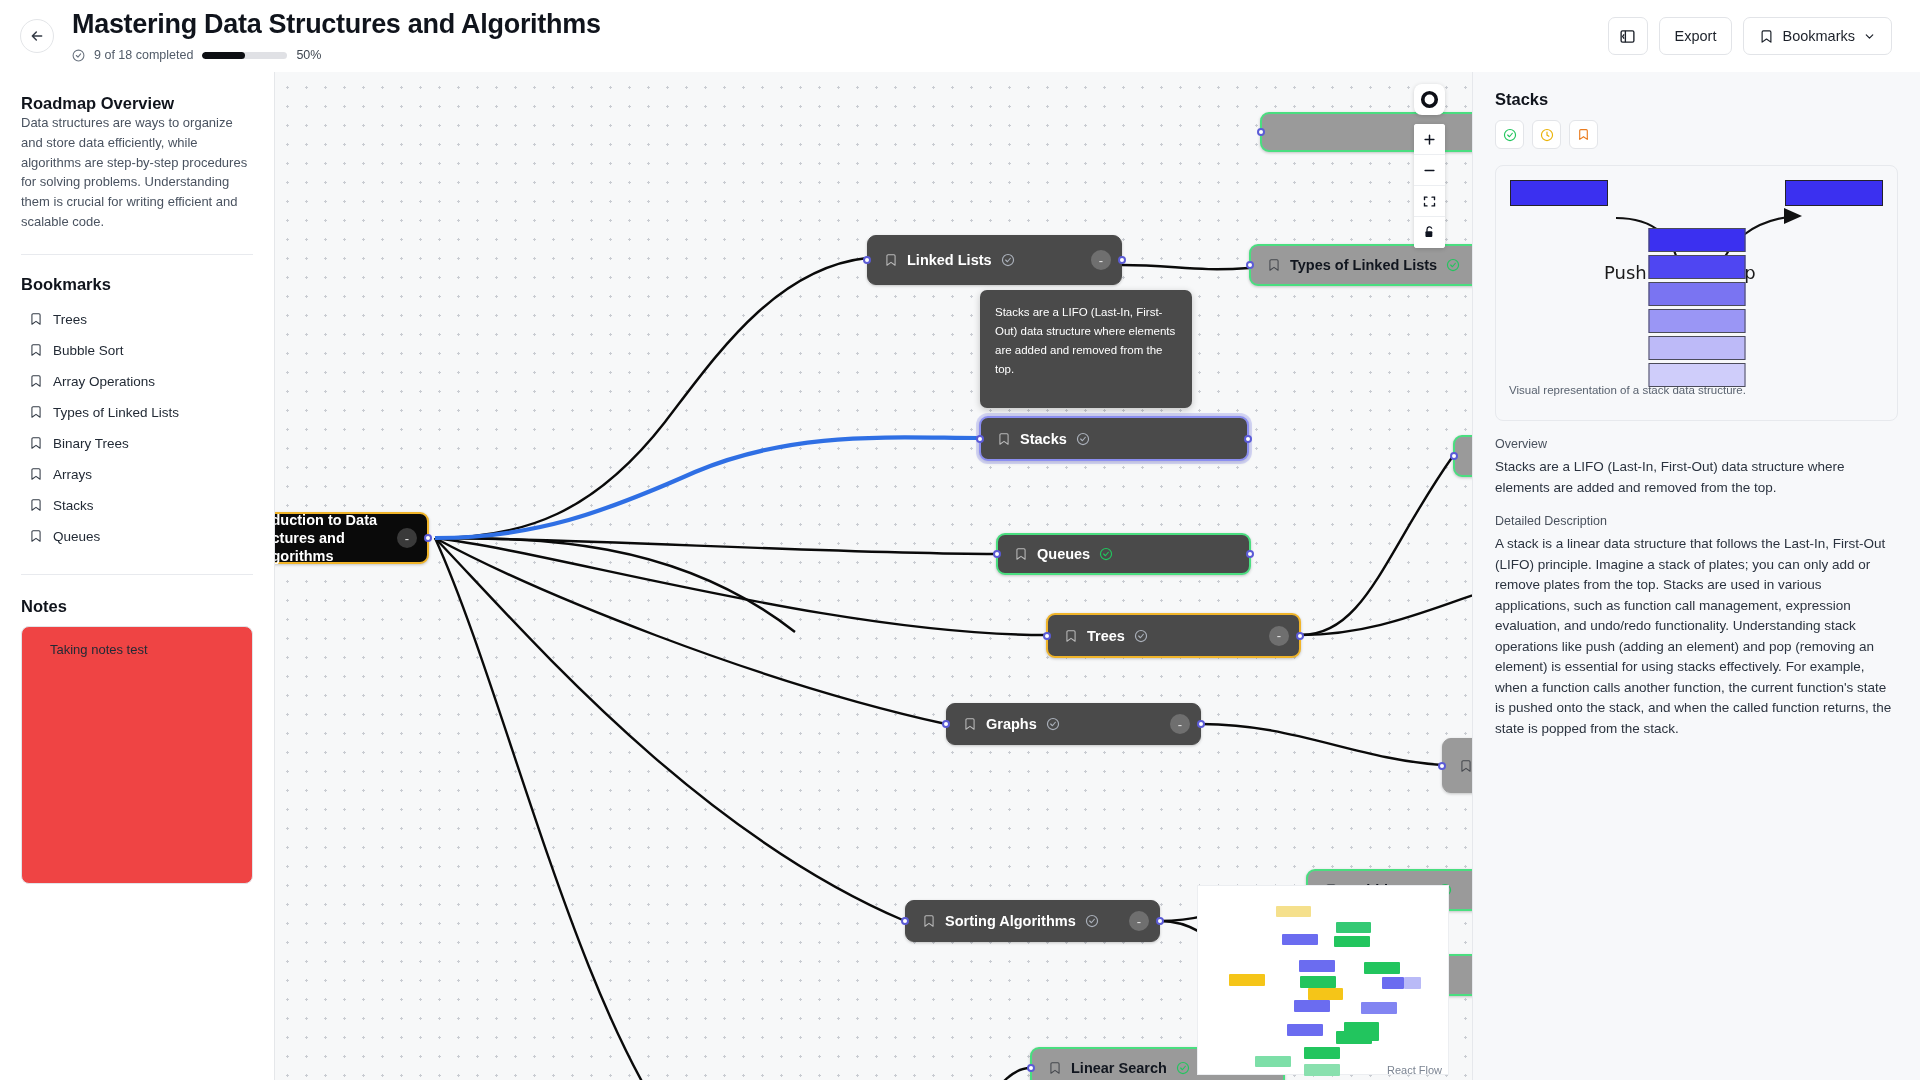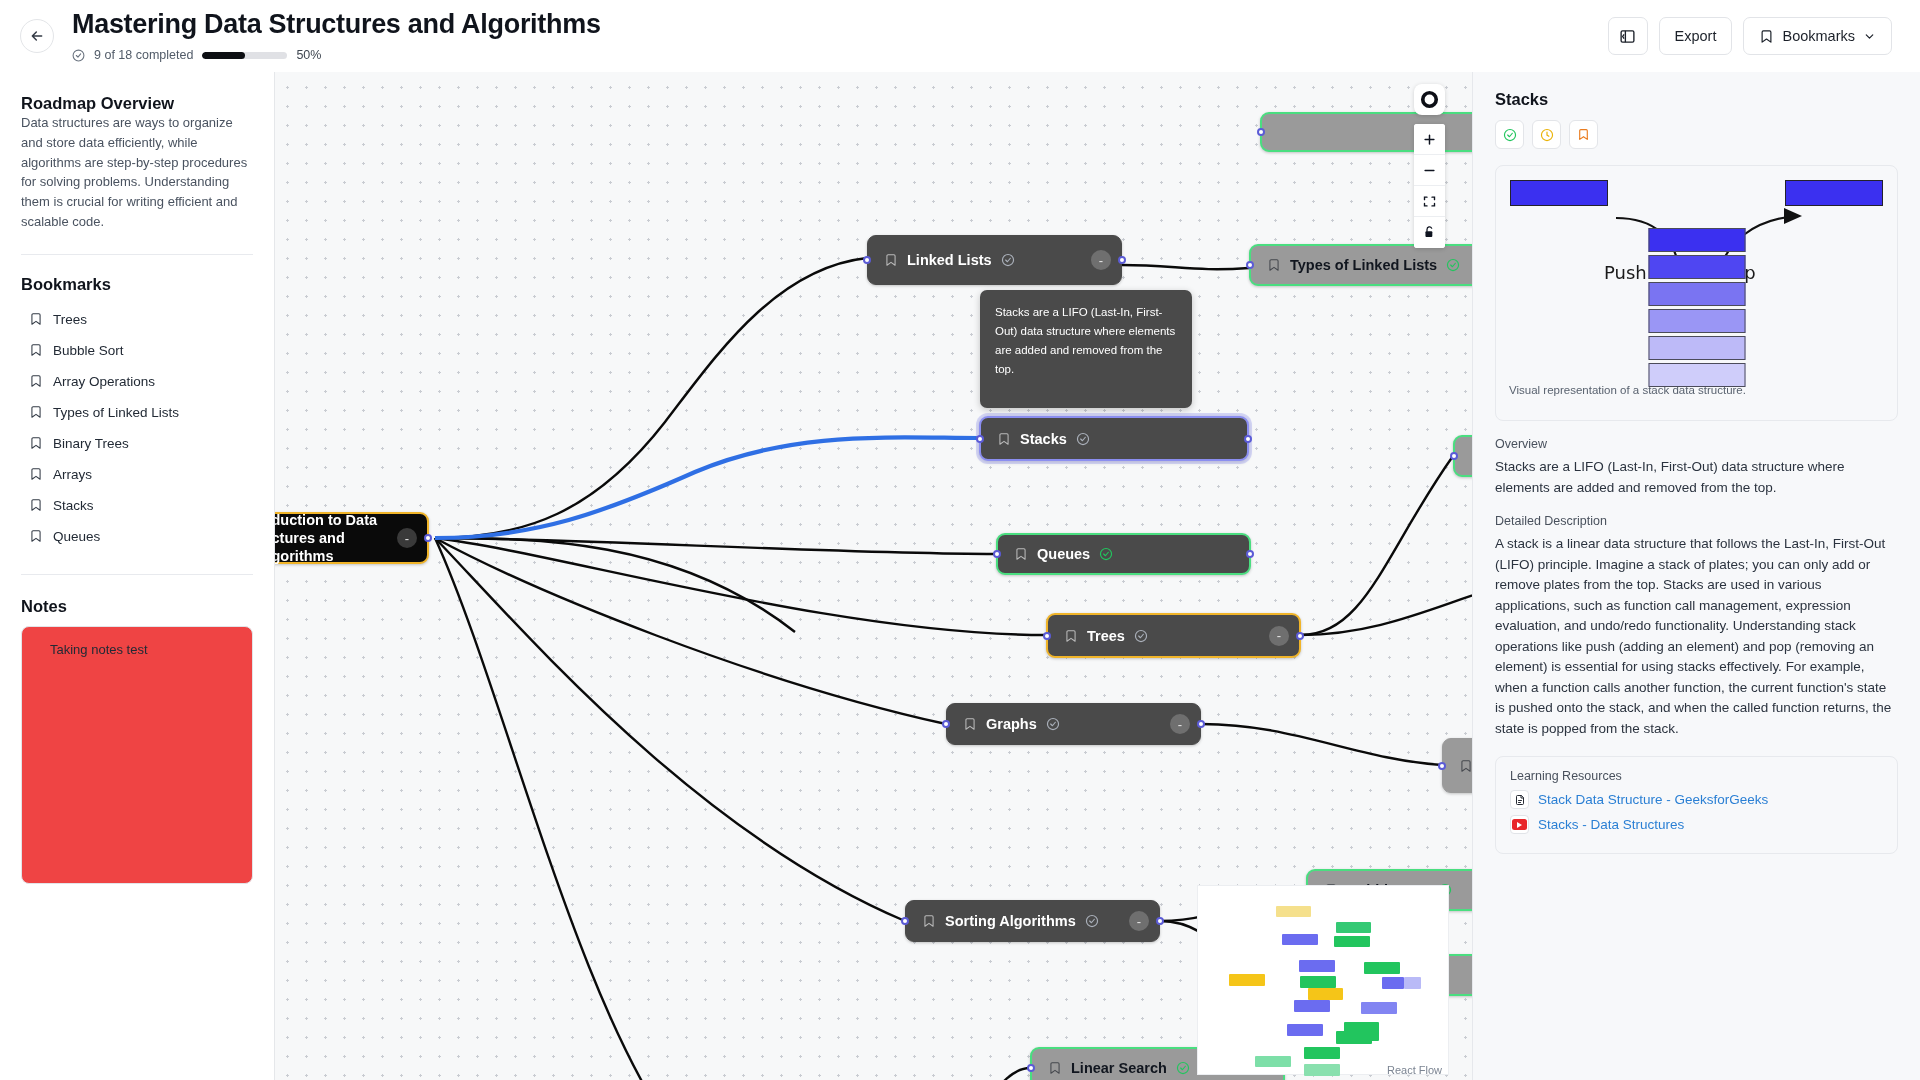--- a/index.html
+++ b/index.html
@@ -648,37 +648,15 @@
             </div>
         </div>
         <div class="img-cap">Visual representation of a stack data structure.</div>
       </div>
 
       <div class="sec-h">Overview</div>
       <div class="sec-p">Stacks are a LIFO (Last-In, First-Out) data structure where elements are added and removed from the top.</div>
       <div class="sec-h">Detailed Description</div>
       <div class="sec-p">A stack is a linear data structure that follows the Last-In, First-Out (LIFO) principle. Imagine a stack of plates; you can only add or remove plates from the top. Stacks are used in various applications, such as function call management, expression evaluation, and undo/redo functionality. Understanding stack operations like push (adding an element) and pop (removing an element) is essential for using stacks effectively. For example, when a function calls another function, the current function's state is pushed onto the stack, and when the called function returns, the state is popped from the stack.</div>
 
-      <div class="res-card">
-        <div class="res-h">Learning Resources</div>
-        <div id="res-list">
-            <div class="res-item">
-              <span class="res-ic">
-                <svg width="12" height="12" viewBox="0 0 24 24" fill="none" stroke="#1b2029" stroke-width="1.9" stroke-linecap="round" stroke-linejoin="round">
-                  <path d="M14 3H7a2 2 0 0 0-2 2v14a2 2 0 0 0 2 2h10a2 2 0 0 0 2-2V8z"></path>
-                  <path d="M14 3v5h5M9 13h6M9 17h4"></path>
-                </svg>
-              </span>
-              <a>Stack Data Structure - GeeksforGeeks</a>
-            </div>
-            <div class="res-item">
-              <span class="res-ic">
-                <span style="display:block;width:15px;height:11px;background:#e8262a;border-radius:2.5px;position:relative;">
-                  <span style="position:absolute;left:5px;top:2.6px;border-left:5px solid #fff;border-top:3px solid transparent;border-bottom:3px solid transparent;"></span>
-                </span>
-              </span>
-              <a>Stacks - Data Structures</a>
-            </div>
-          </div>
-      </div>
     </div>
   </div>
 </div>
 
 </body></html>

